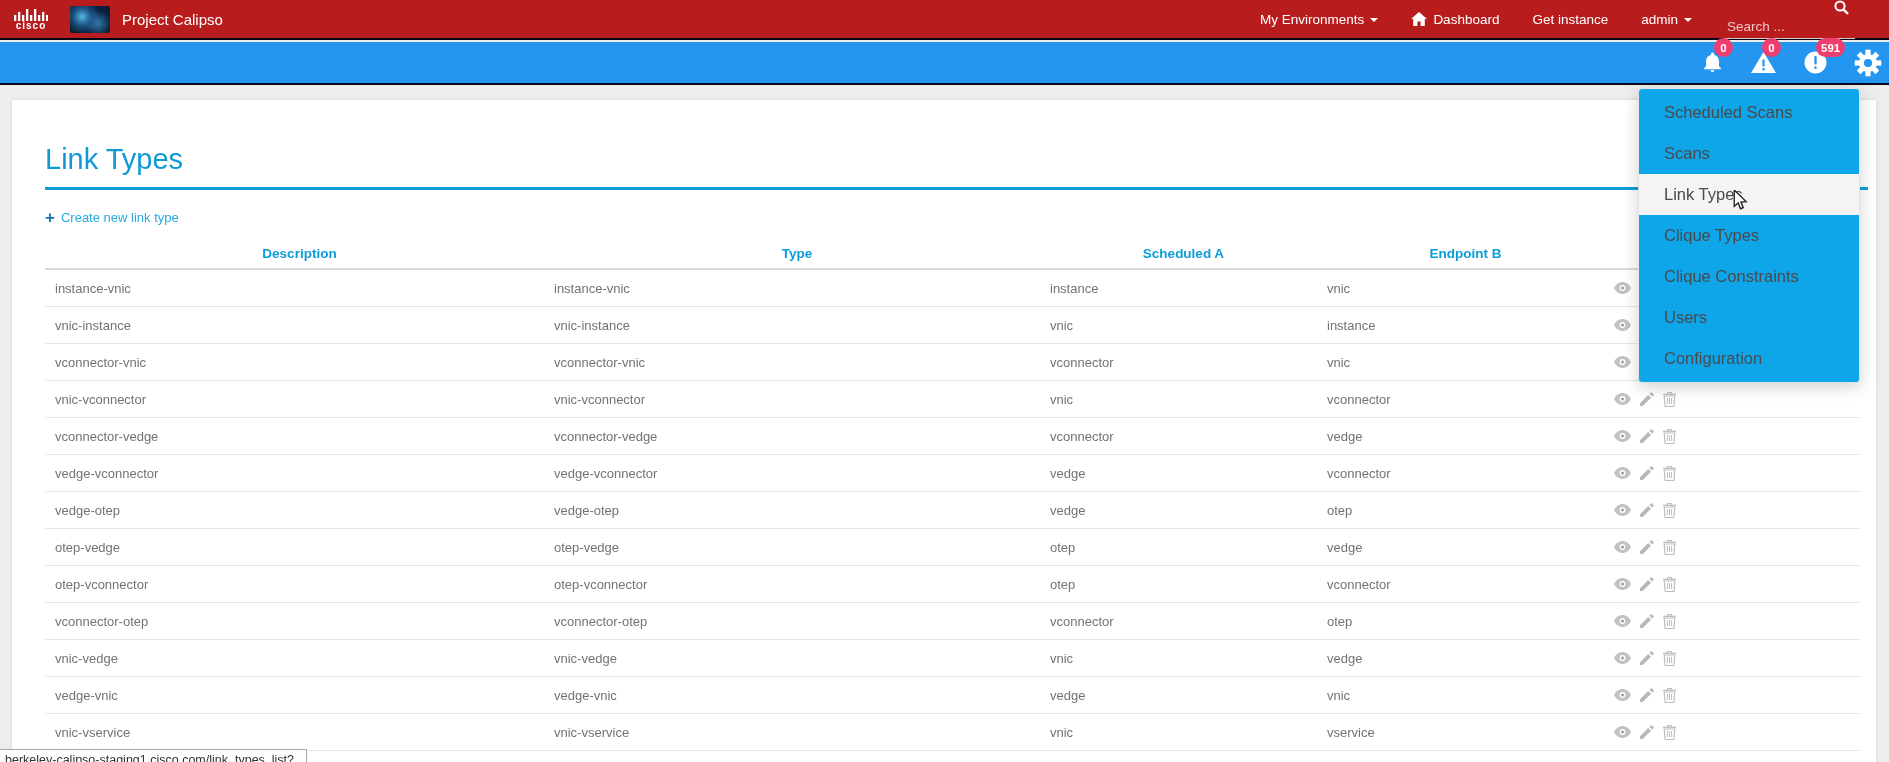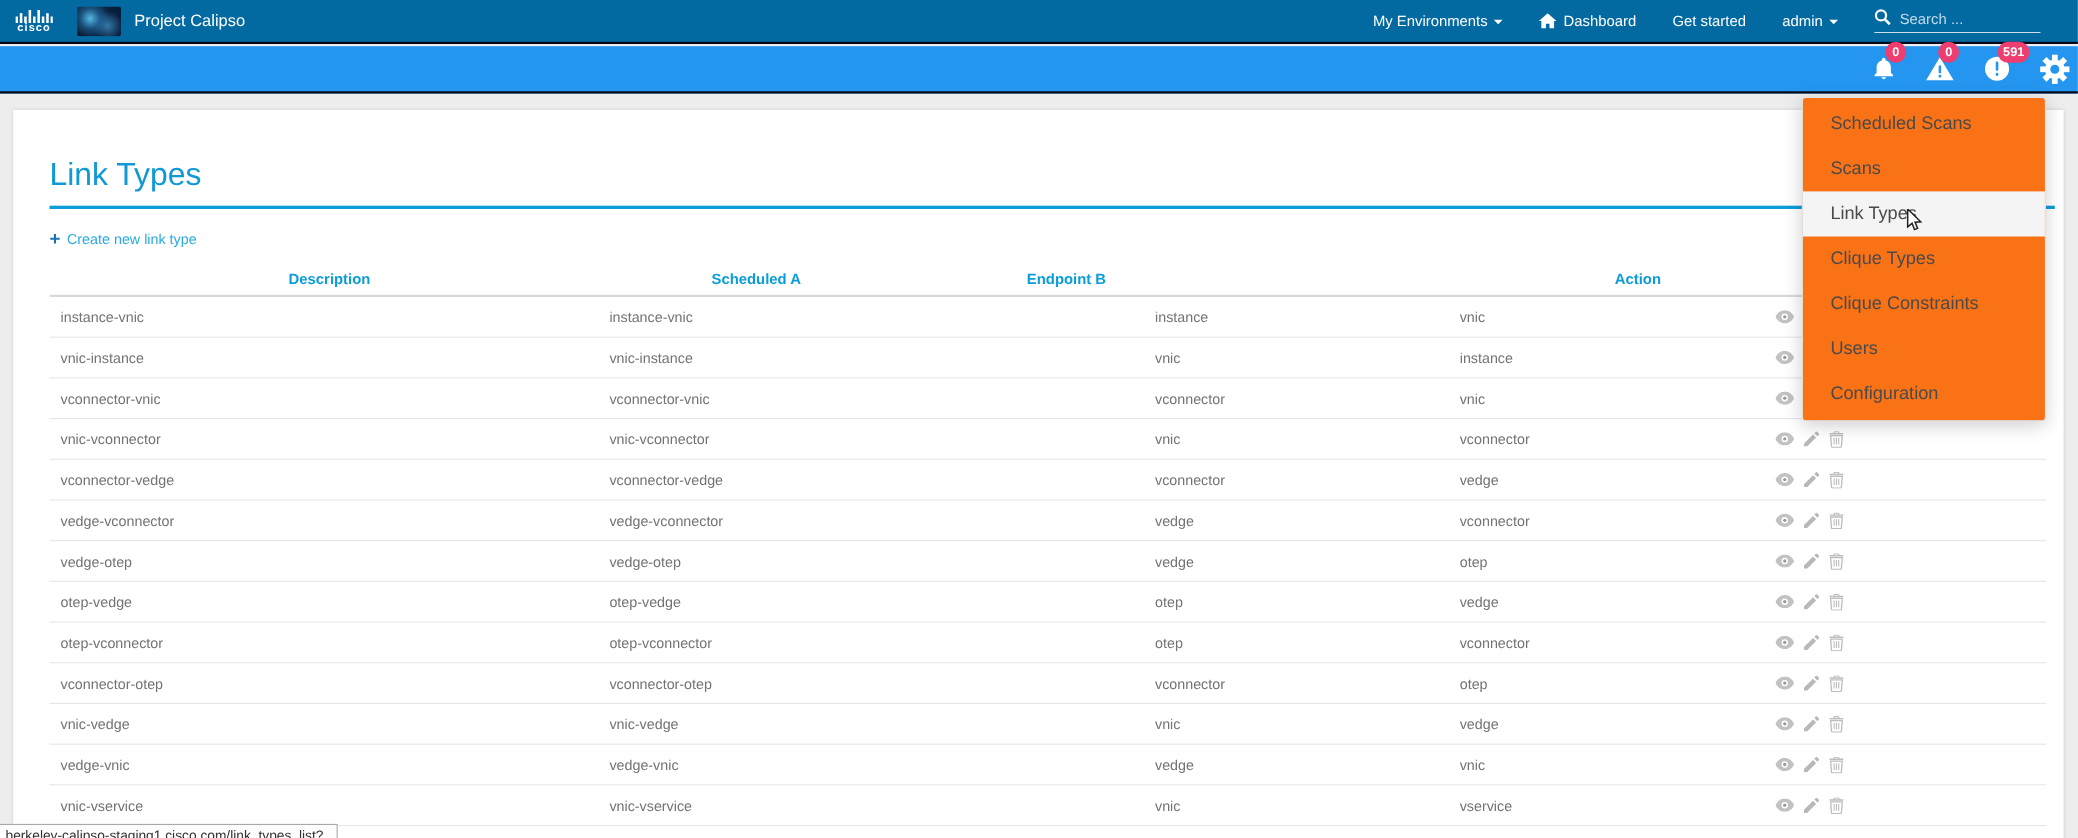--- a/index.html
+++ b/index.html
@@ -5,41 +5,41 @@
   * { box-sizing: border-box; }
   html,body { margin:0; padding:0; }
   body {
     width:1889px; height:762px; overflow:hidden; position:relative;
     background:#ededed; font-family:"Liberation Sans", sans-serif;
   }
 
   
   .navbar {
     position:absolute; top:0; left:0; width:1889px; height:40px;
-    background:#0369a1; border-bottom:2px solid #07071a;
+    background:#b91c1c; border-bottom:2px solid #07071a;
     display:flex; align-items:center; color:#fff;
   }
   .brand-logo { margin-left:14px; display:flex; flex-direction:column; align-items:center; }
   .brand-logo .cisco-word { font-size:10px; font-weight:bold; letter-spacing:1px; line-height:9px; }
   .brand-photo {
     width:40px; height:27px; margin-left:22px; border-radius:2px;
     background:
       radial-gradient(circle at 30% 40%, rgba(92,200,245,.9) 0%, rgba(40,120,180,.55) 28%, rgba(0,0,0,0) 55%),
       radial-gradient(circle at 70% 65%, rgba(70,160,220,.7) 0%, rgba(10,40,80,.6) 40%, rgba(0,0,0,0) 70%),
       linear-gradient(135deg, #0c2238 0%, #04101f 100%);
   }
   .brand-title { margin-left:12px; font-size:15px; }
   .nav-right { margin-left:auto; display:flex; align-items:center; font-size:13.5px; }
   .nav-item { display:flex; align-items:center; margin-right:33px; cursor:pointer; white-space:nowrap; }
   .nav-item .icon { margin-right:6px; display:inline-flex; }
   .caret {
     display:inline-block; width:0; height:0; margin-left:6px; margin-top:2px;
     border-left:4px solid transparent; border-right:4px solid transparent; border-top:4px solid #fff;
   }
-  .searchbox { display:flex; align-items:center; margin-right:34px; border-bottom:1px solid rgba(255,255,255,.8); padding-bottom:3px; }
+  .searchbox { display:flex; align-items:flex-end; margin-right:34px; border-bottom:1px solid rgba(255,255,255,.8); padding-bottom:3px;flex-direction:column; }
   .searchbox input {
     width:130px; background:transparent; border:none; outline:none;
     color:#fff; font-size:13.5px; font-family:"Liberation Sans", sans-serif;
   }
   .searchbox input::placeholder { color:rgba(255,255,255,.75); }
   .searchbox .icon { margin-right:6px; }
 
   
   .subbar {
     position:absolute; top:42px; left:0; width:1889px; height:43px;
@@ -76,21 +76,21 @@
   .c2 { width:496px; padding-left:10px; }
   .c3 { width:277px; padding-left:10px; }
   .c4 { width:287px; padding-left:10px; }
   .c5 { flex:1; padding-left:10px; display:flex; align-items:center; }
   .thead .c5 { display:block; }
   .act-icon { display:inline-flex; margin-right:9px; cursor:pointer; }
 
   
   .dropdown {
     position:absolute; top:88px; left:1638px; width:222px; padding:3px 0;
-    background:#f97316; border:1px solid #e3e3e3; border-radius:4px;
+    background:#0ea5e9; border:1px solid #e3e3e3; border-radius:4px;
     box-shadow:0 4px 16px rgba(0,0,0,.18); z-index:50;
   }
   .dd-item { height:41px; line-height:41px; padding-left:25px; font-size:16.5px; color:#4a4a4a; cursor:pointer; white-space:nowrap; }
   .dd-item.active { background:#f4f4f4; }
 
   .cursor-pointer { position:absolute; top:190px; left:1732px; z-index:60; }
 
   
   .status-tip {
     position:absolute; top:749px; left:-8px; z-index:40;
@@ -128,21 +128,21 @@
     </div>
     <div class="nav-item">
       <span class="icon">
         <svg width="16" height="14" viewBox="0 0 16 14">
             <path d="M8 0L0 7h2.2v7h4.2V9.6h3.2V14h4.2V7H16z" fill="#fff"></path>
           </svg>
       </span>
       <span>Dashboard</span>
     </div>
     <div class="nav-item">
-      <span>Get started</span>
+      <span>Get instance</span>
     </div>
     <div class="nav-item">
       <span>admin</span>
       <span class="caret"></span>
     </div>
     <div class="searchbox">
       <span class="icon">
         <svg width="15" height="15" viewBox="0 0 15 15">
             <circle cx="6" cy="6" r="4.6" fill="none" stroke="#fff" stroke-width="2"></circle>
             <line x1="9.6" y1="9.6" x2="14" y2="14" stroke="#fff" stroke-width="2.4"></line>
@@ -196,20 +196,21 @@
     <h1 class="page-title">Link Types</h1>
 
     <div class="create-link">
       <span class="plus">+</span>
       <span>Create new link type</span>
     </div>
 
     <div class="ltable">
       <div class="trow thead">
         <div class="c1">Description</div>
+        <div class="c2">Type</div>
         <div class="c3">Scheduled A</div>
         <div class="c4">Endpoint B</div>
         <div class="c5">Action</div>
       </div>
       <div>
   <div class="trow">
     <div class="c1">instance-vnic</div>
     <div class="c2">instance-vnic</div>
     <div class="c3">instance</div>
     <div class="c4">vnic</div>

